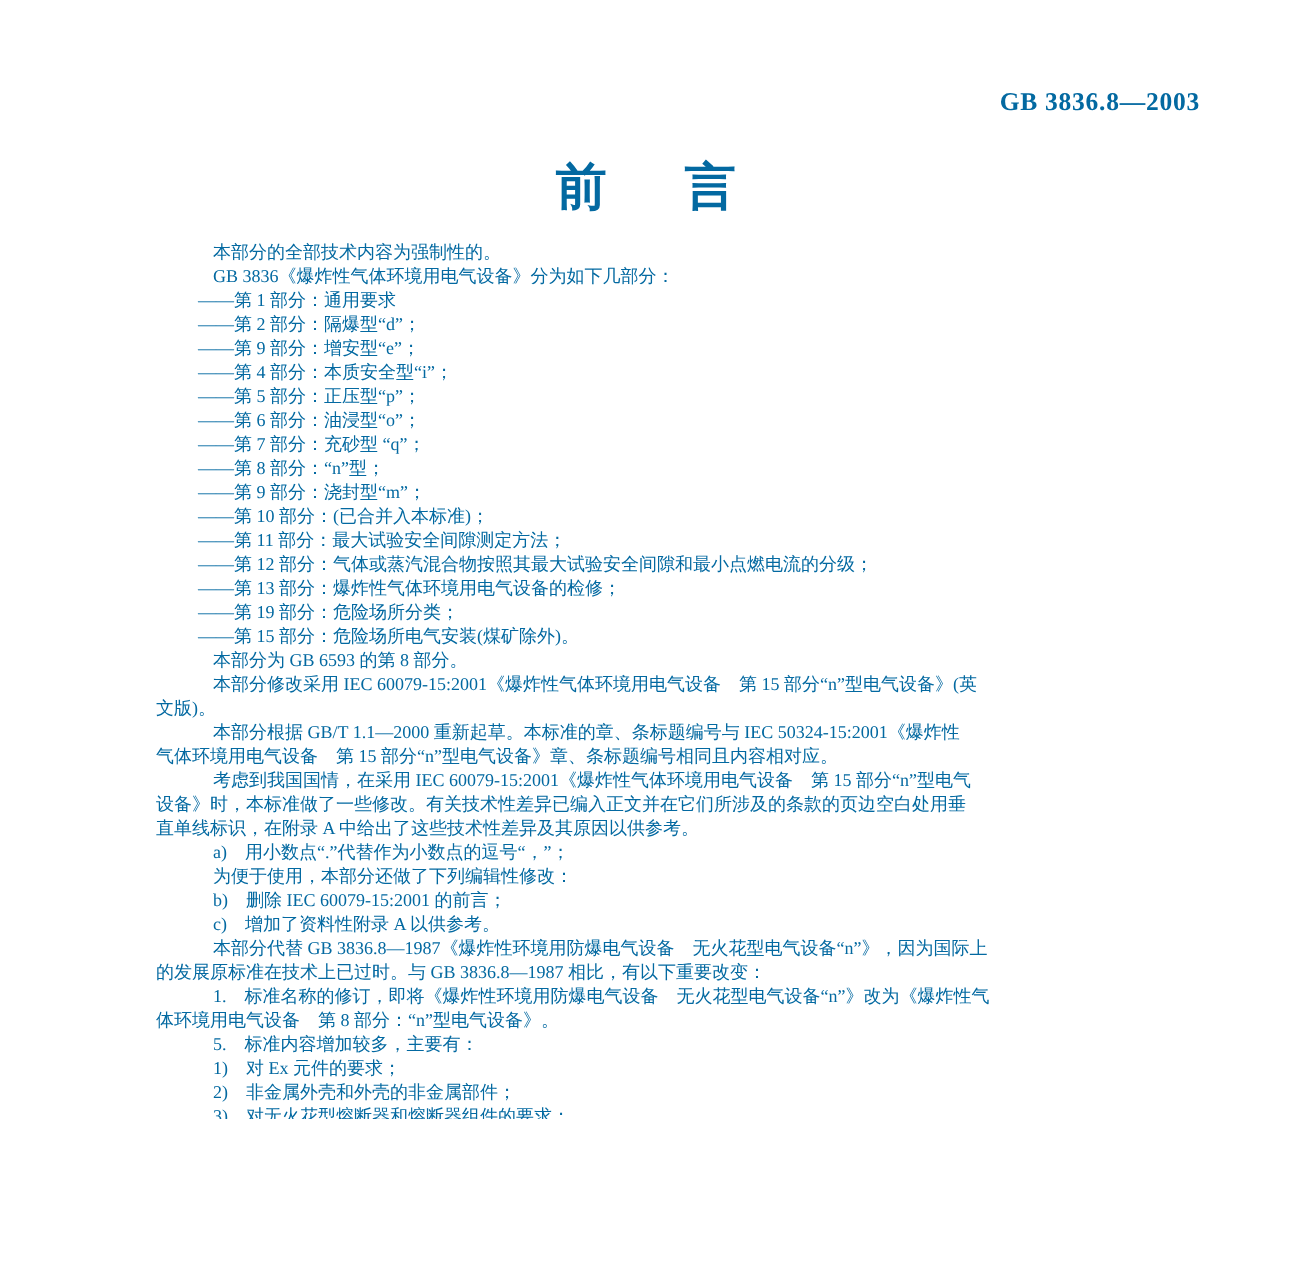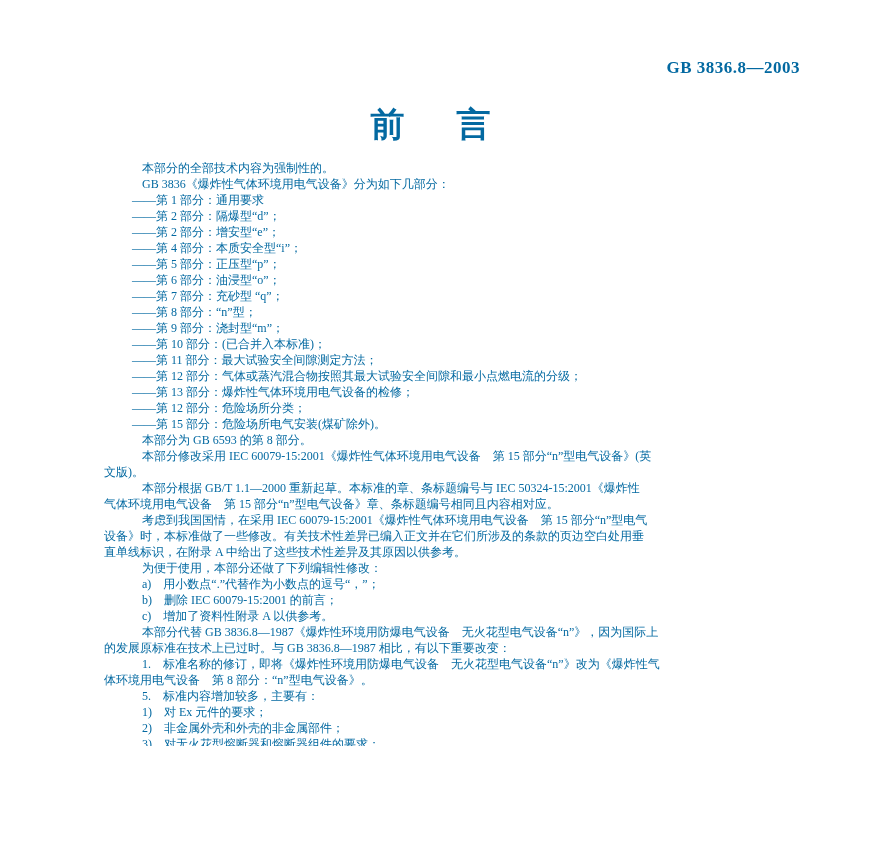--- a/index.html
+++ b/index.html
@@ -65,43 +65,43 @@
 
   <div class="doc-code">GB 3836.8—2003</div>
 
   <div class="fw-title">前　言</div>
 
   <div class="body-text">
     <div class="line para">本部分的全部技术内容为强制性的。</div>
     <div class="line para">GB 3836《爆炸性气体环境用电气设备》分为如下几部分：</div>
     <div class="line dash">——第 1 部分：通用要求</div>
     <div class="line dash">——第 2 部分：隔爆型“d”；</div>
-    <div class="line dash">——第 2 部分：增安型“e”；</div>
+    <div class="line dash">——第 9 部分：增安型“e”；</div>
     <div class="line dash">——第 4 部分：本质安全型“i”；</div>
     <div class="line dash">——第 5 部分：正压型“p”；</div>
     <div class="line dash">——第 6 部分：油浸型“o”；</div>
     <div class="line dash">——第 7 部分：充砂型 “q”；</div>
     <div class="line dash">——第 8 部分：“n”型；</div>
     <div class="line dash">——第 9 部分：浇封型“m”；</div>
     <div class="line dash">——第 10 部分：(已合并入本标准)；</div>
     <div class="line dash">——第 11 部分：最大试验安全间隙测定方法；</div>
     <div class="line dash">——第 12 部分：气体或蒸汽混合物按照其最大试验安全间隙和最小点燃电流的分级；</div>
     <div class="line dash">——第 13 部分：爆炸性气体环境用电气设备的检修；</div>
-    <div class="line dash">——第 12 部分：危险场所分类；</div>
+    <div class="line dash">——第 19 部分：危险场所分类；</div>
     <div class="line dash">——第 15 部分：危险场所电气安装(煤矿除外)。</div>
     <div class="line para">本部分为 GB 6593 的第 8 部分。</div>
     <div class="line para">本部分修改采用 IEC 60079-15:2001《爆炸性气体环境用电气设备　第 15 部分“n”型电气设备》(英</div>
     <div class="line cont">文版)。</div>
     <div class="line para">本部分根据 GB/T 1.1—2000 重新起草。本标准的章、条标题编号与 IEC 50324-15:2001《爆炸性</div>
     <div class="line cont">气体环境用电气设备　第 15 部分“n”型电气设备》章、条标题编号相同且内容相对应。</div>
     <div class="line para">考虑到我国国情，在采用 IEC 60079-15:2001《爆炸性气体环境用电气设备　第 15 部分“n”型电气</div>
     <div class="line cont">设备》时，本标准做了一些修改。有关技术性差异已编入正文并在它们所涉及的条款的页边空白处用垂</div>
     <div class="line cont">直单线标识，在附录 A 中给出了这些技术性差异及其原因以供参考。</div>
+    <div class="line para">a)　用小数点“.”代替作为小数点的逗号“，”；</div>
     <div class="line para">为便于使用，本部分还做了下列编辑性修改：</div>
-    <div class="line para">a)　用小数点“.”代替作为小数点的逗号“，”；</div>
     <div class="line para">b)　删除 IEC 60079-15:2001 的前言；</div>
     <div class="line para">c)　增加了资料性附录 A 以供参考。</div>
     <div class="line para">本部分代替 GB 3836.8—1987《爆炸性环境用防爆电气设备　无火花型电气设备“n”》，因为国际上</div>
     <div class="line cont">的发展原标准在技术上已过时。与 GB 3836.8—1987 相比，有以下重要改变：</div>
     <div class="line para">1.　标准名称的修订，即将《爆炸性环境用防爆电气设备　无火花型电气设备“n”》改为《爆炸性气</div>
     <div class="line cont">体环境用电气设备　第 8 部分：“n”型电气设备》。</div>
     <div class="line para">5.　标准内容增加较多，主要有：</div>
     <div class="line para">1)　对 Ex 元件的要求；</div>
     <div class="line para">2)　非金属外壳和外壳的非金属部件；</div>
     <div class="line para">3)　对无火花型熔断器和熔断器组件的要求；</div>

